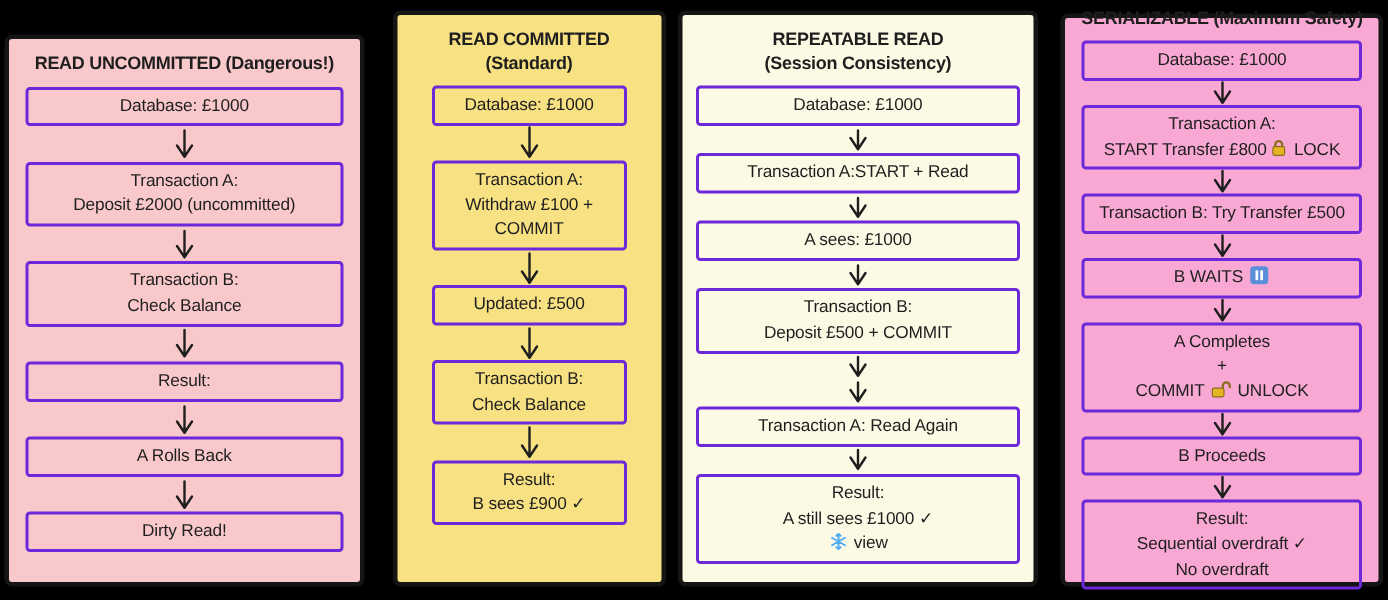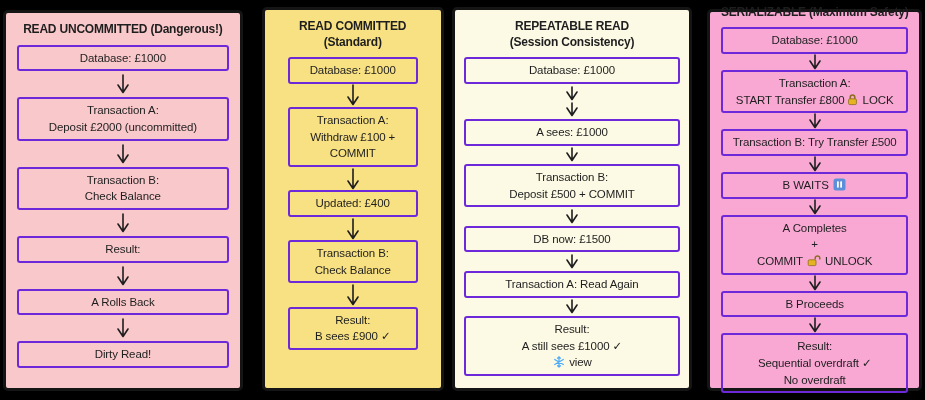--- a/index.html
+++ b/index.html
@@ -15,21 +15,21 @@
     padding:7px 3px 9px 3px;
   }
   .panel{
     box-sizing:border-box;
     border:3px solid #151515;
     border-radius:5px;
     display:flex;flex-direction:column;
     padding:7px 0 12px 0;
     color:#1e1e1e;
   }
-  .p0{width:248px;margin-top:3px;padding-bottom:20px;}
+  .p0{width:248px;margin-top:16px;padding-bottom:20px;}
   .p1{width:188px;margin-left:19px;padding-bottom:38px;}
   .p2{width:249px;margin-left:8px;padding-bottom:12px;justify-content:center;}
   .p3{width:222px;margin-left:15px;margin-top:2px;padding-bottom:11px;}
   .panel-title{
     text-align:center;
     font-weight:bold;
     font-size:12px;
     letter-spacing:-0.2px;
     line-height:1.3;
     margin:2px 3px 7px 3px;
@@ -120,21 +120,21 @@
           </svg></span>
         <div class="fbox">
           <div class="fline"><span>Transaction A:</span></div>
           <div class="fline"><span>Withdraw £100 +</span></div>
           <div class="fline"><span>COMMIT</span></div>
         </div>
         <span class="arrow"><svg width="16" height="22" viewBox="0 0 16 22">
             <path d="M8 1 L8 19 M3 13 L8 20.5 L13 13" stroke="#1e1e1e" stroke-width="1.6" stroke-linecap="round" stroke-linejoin="round" fill="none"></path>
           </svg></span>
         <div class="fbox">
-          <div class="fline"><span>Updated: £400</span></div>
+          <div class="fline"><span>Updated: £500</span></div>
         </div>
         <span class="arrow"><svg width="16" height="22" viewBox="0 0 16 22">
             <path d="M8 1 L8 19 M3 13 L8 20.5 L13 13" stroke="#1e1e1e" stroke-width="1.6" stroke-linecap="round" stroke-linejoin="round" fill="none"></path>
           </svg></span>
         <div class="fbox">
           <div class="fline"><span>Transaction B:</span></div>
           <div class="fline"><span>Check Balance</span></div>
         </div>
         <span class="arrow"><svg width="16" height="22" viewBox="0 0 16 22">
             <path d="M8 1 L8 19 M3 13 L8 20.5 L13 13" stroke="#1e1e1e" stroke-width="1.6" stroke-linecap="round" stroke-linejoin="round" fill="none"></path>
@@ -150,39 +150,39 @@
         <div>REPEATABLE READ</div>
         <div>(Session Consistency)</div>
       </div>
       <div class="flow">
         <div class="fbox">
           <div class="fline"><span>Database: £1000</span></div>
         </div>
         <span class="arrow"><svg width="16" height="15" viewBox="0 0 16 15">
             <path d="M8 1 L8 12 M3 6 L8 13.5 L13 6" stroke="#1e1e1e" stroke-width="1.6" stroke-linecap="round" stroke-linejoin="round" fill="none"></path>
           </svg></span>
+        <div class="fbox">
+          <div class="fline"><span>Transaction A:START + Read</span></div>
+        </div>
         <span class="arrow"><svg width="16" height="15" viewBox="0 0 16 15">
             <path d="M8 1 L8 12 M3 6 L8 13.5 L13 6" stroke="#1e1e1e" stroke-width="1.6" stroke-linecap="round" stroke-linejoin="round" fill="none"></path>
           </svg></span>
         <div class="fbox">
           <div class="fline"><span>A sees: £1000</span></div>
         </div>
         <span class="arrow"><svg width="16" height="15" viewBox="0 0 16 15">
             <path d="M8 1 L8 12 M3 6 L8 13.5 L13 6" stroke="#1e1e1e" stroke-width="1.6" stroke-linecap="round" stroke-linejoin="round" fill="none"></path>
           </svg></span>
         <div class="fbox">
           <div class="fline"><span>Transaction B:</span></div>
           <div class="fline"><span>Deposit £500 + COMMIT</span></div>
         </div>
         <span class="arrow"><svg width="16" height="15" viewBox="0 0 16 15">
             <path d="M8 1 L8 12 M3 6 L8 13.5 L13 6" stroke="#1e1e1e" stroke-width="1.6" stroke-linecap="round" stroke-linejoin="round" fill="none"></path>
           </svg></span>
-        <div class="fbox">
-          <div class="fline"><span>DB now: £1500</span></div>
-        </div>
         <span class="arrow"><svg width="16" height="15" viewBox="0 0 16 15">
             <path d="M8 1 L8 12 M3 6 L8 13.5 L13 6" stroke="#1e1e1e" stroke-width="1.6" stroke-linecap="round" stroke-linejoin="round" fill="none"></path>
           </svg></span>
         <div class="fbox">
           <div class="fline"><span>Transaction A: Read Again</span></div>
         </div>
         <span class="arrow"><svg width="16" height="15" viewBox="0 0 16 15">
             <path d="M8 1 L8 12 M3 6 L8 13.5 L13 6" stroke="#1e1e1e" stroke-width="1.6" stroke-linecap="round" stroke-linejoin="round" fill="none"></path>
           </svg></span>
         <div class="fbox">

